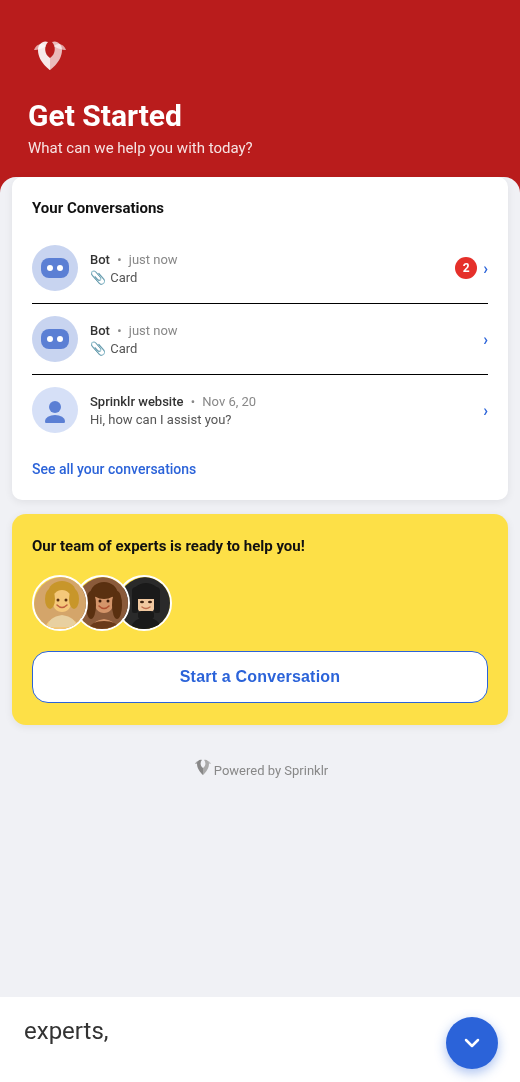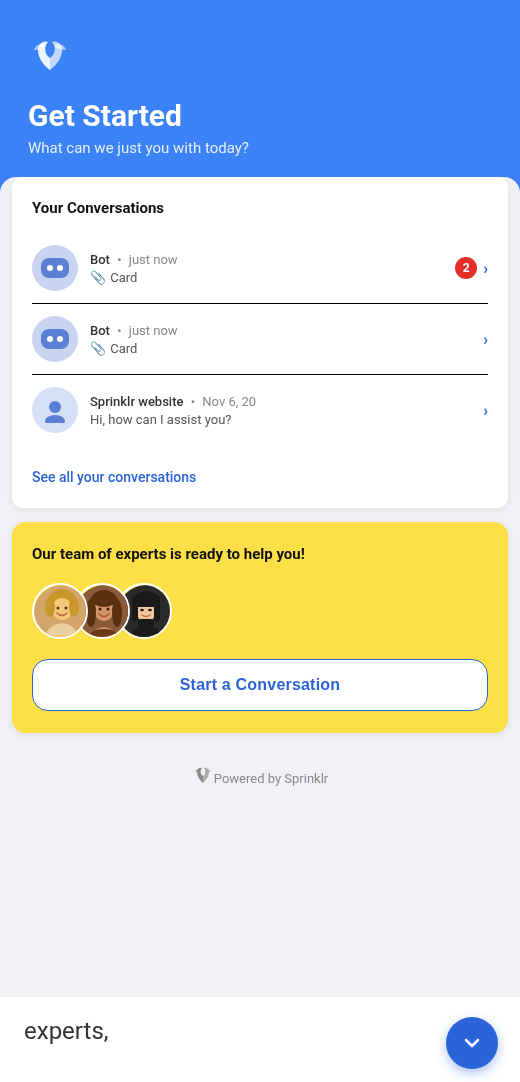--- a/index.html
+++ b/index.html
@@ -7,21 +7,21 @@
       width: 520px;
       min-height: 1082px;
       font-family: -apple-system, BlinkMacSystemFont, 'Segoe UI', Roboto, sans-serif;
       background: #e8e8e8;
       position: relative;
       overflow-x: hidden;
     }
 
     
     .header {
-      background: #3b82f6;
+      background: #b91c1c;
       padding: 36px 28px 40px 28px;
       min-height: 185px;
     }
     .header-logo {
       font-size: 32px;
       margin-bottom: 14px;
       color: white;
     }
     .header-title {
       font-size: 30px;
@@ -168,21 +168,21 @@
 
     .chevron-right {
       color: #2B63D9;
       font-size: 16px;
       font-weight: 600;
     }
 
     
     .see-all {
       display: inline-block;
-      margin-top: 24px;
+      margin-top: 16px;
       color: #2B63D9;
       font-size: 14px;
       font-weight: 500;
       cursor: pointer;
       text-decoration: none;
     }
 
     
     .experts-card {
       background: #fde047;
@@ -283,21 +283,21 @@
   <div class="header-logo">
     <svg width="44" height="40" viewBox="0 0 44 40" fill="none" xmlns="http://www.w3.org/2000/svg">
 
       <path d="M22 34 C22 34 10 26 10 14 C10 8 15 4 20 6 C16 10 16 18 22 22 C22 22 22 28 22 34Z" fill="white" opacity="0.9"></path>
       <path d="M22 34 C22 34 34 26 34 14 C34 8 29 4 24 6 C28 10 28 18 22 22 C22 22 22 28 22 34Z" fill="white" opacity="0.7"></path>
       <path d="M18 10 C14 6 8 8 6 14 C10 14 16 12 18 10Z" fill="white" opacity="0.6"></path>
       <path d="M26 10 C30 6 36 8 38 14 C34 14 28 12 26 10Z" fill="white" opacity="0.6"></path>
     </svg>
   </div>
   <div class="header-title">Get Started</div>
-  <div class="header-subtitle">What can we just you with today?</div>
+  <div class="header-subtitle">What can we help you with today?</div>
 </div>
 
 <div class="main">
 
   <div class="card">
     <div class="card-title">Your Conversations</div>
 
     
     <div class="conversation-item">
       <div class="avatar bot-avatar">

